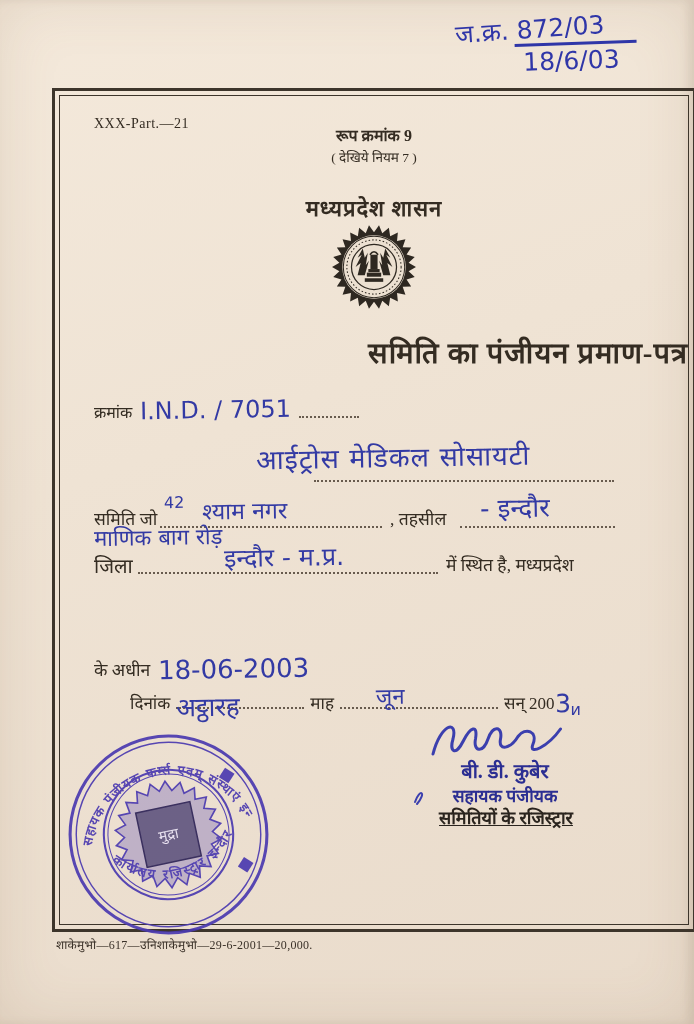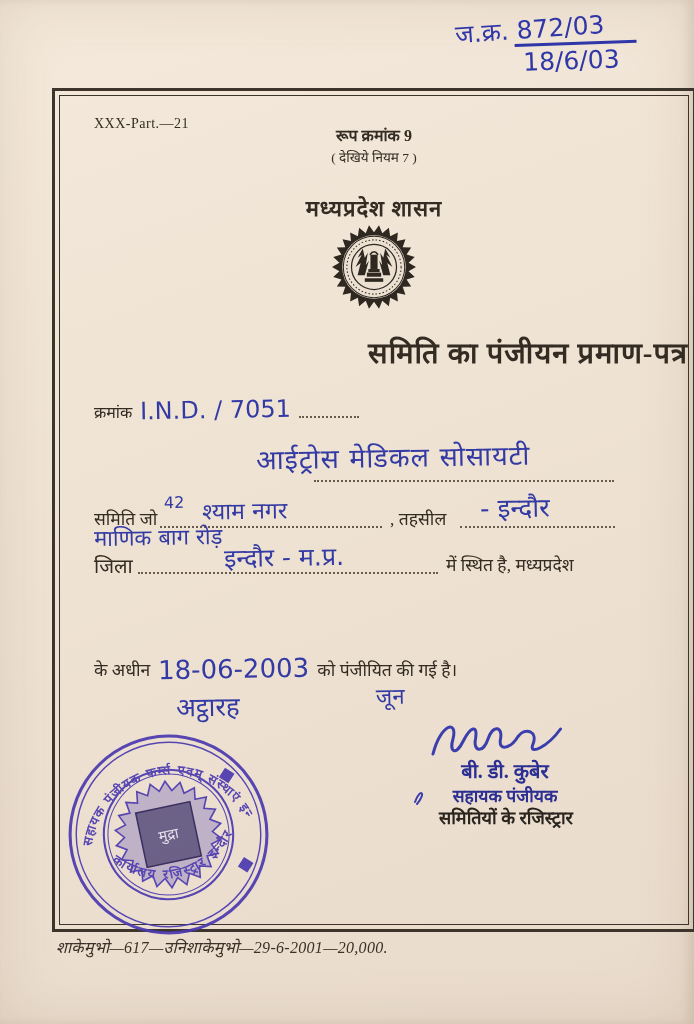--- a/index.html
+++ b/index.html
@@ -65,24 +65,24 @@
   .under-line .hand{ font-size:26px; margin:0 8px; }
   .date-row{ left:70px; top:592px; font-size:17px; display:flex; align-items:baseline; }
   .date-row .lead{ display:inline-block; border-bottom:2.5px dotted rgba(70,58,45,.8); height:13px; }
   .date-val{ left:116px; top:598px; font-size:26px; }
   .month-val{ left:316px; top:590px; font-size:22px; }
   .year-val{ font-size:25px; position:relative; top:3px; }
   .squiggle{ color:#333aa4; font-family:"DejaVu Sans", sans-serif; font-size:16px; position:relative; top:6px; }
   .signature{ left:368px; top:620px; }
   .signer-name{ left:330px; top:661px; width:230px; text-align:center; font-size:20px; }
   .signer-desig{ left:330px; top:687px; width:230px; text-align:center; font-size:17.5px; }
-  .signer-title{ left:326px; top:709px; width:240px; text-align:center; font-size:18px; font-weight:bold; color:#2a241e; }
+  .signer-title{ left:326px; top:709px; width:240px; text-align:center; font-size:18px; font-weight:bold; color:#2a241e;text-decoration:underline; }
   .flourish{ position:absolute; left:352px; top:688px; }
   .stamp-wrap{ left:6px; top:636px; width:205px; height:205px; transform:rotate(-12deg); opacity:.92; }
-  .footer{ position:absolute; left:56px; top:936px; font-size:16px; color:#3a3128; letter-spacing:.3px;font-style:italic; }
+  .footer{ position:absolute; left:56px; top:936px; font-size:12px; color:#3a3128; letter-spacing:.3px; }
 </style>
 </head>
 <body>
 
 <div class="page">
 
   <div class="annotation">
     <div class="l1">ज.क्र. 872/03</div>
     <div class="l2">18/6/03</div>
   </div>
@@ -136,23 +136,31 @@
 
       <div class="abs district-label print">जिला</div>
       <div class="dots" style="left:78px; top:476px; width:300px;"></div>
       <div class="abs hand district-value">इन्दौर - म.प्र.</div>
       <div class="abs located-suffix print">में स्थित है, मध्यप्रदेश</div>
 
 
       <div class="abs under-line">
         <span class="print">के अधीन</span>
         <span class="hand">18-06-2003</span>
-        <span class="print">को पंजीयित की गई है।</span>
-      </div>
-
+      </div>
+
+      <div class="abs date-row print">
+        <span>दिनांक</span>
+        <span class="lead" style="width:128px;margin:0 6px;"></span>
+        <span>माह</span>
+        <span class="lead" style="width:158px;margin:0 6px;"></span>
+        <span>सन् 200</span>
+        <span class="hand year-val">3</span>
+        <span class="squiggle">ᴎ</span>
+      </div>
       <div class="abs hand date-val">अट्ठारह</div>
       <div class="abs hand month-val">जून</div>
 
       <div class="abs signature">
         <svg width="150" height="46" viewBox="0 0 120 36">
           <path d="M4,30 C10,6 24,2 20,18 C17,28 22,32 28,20 C34,8 40,6 38,18
                    C36,28 44,30 48,18 C52,6 60,8 58,18 C56,28 66,26 72,16
                    C78,8 88,12 84,22 C80,32 96,24 106,10" fill="none" stroke="#3b3fae" stroke-width="2.4" stroke-linecap="round"></path>
         </svg>
       </div>

